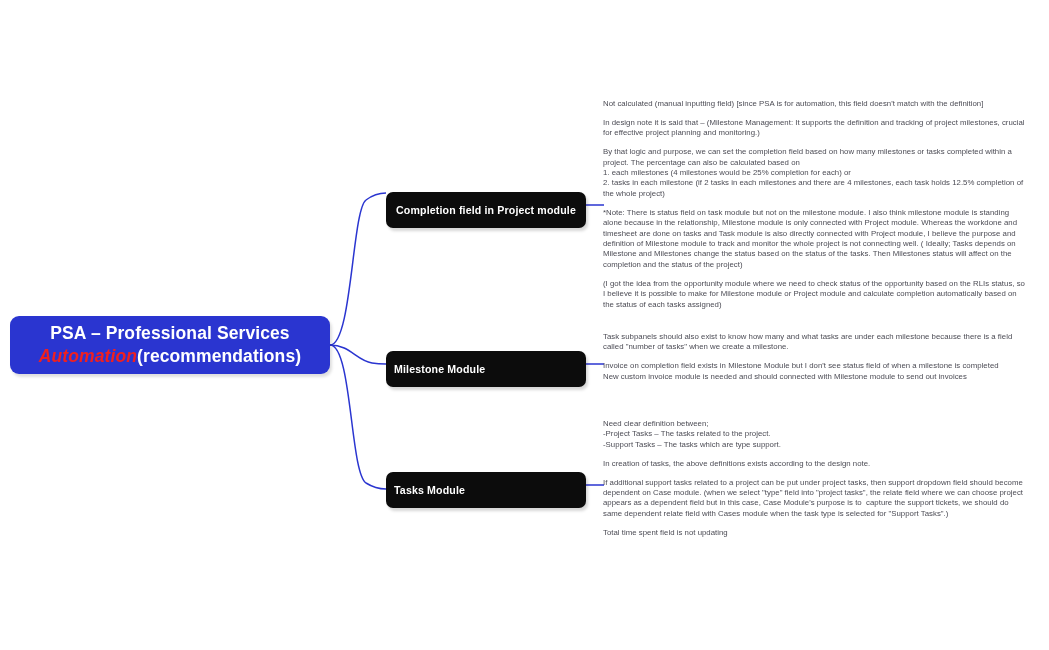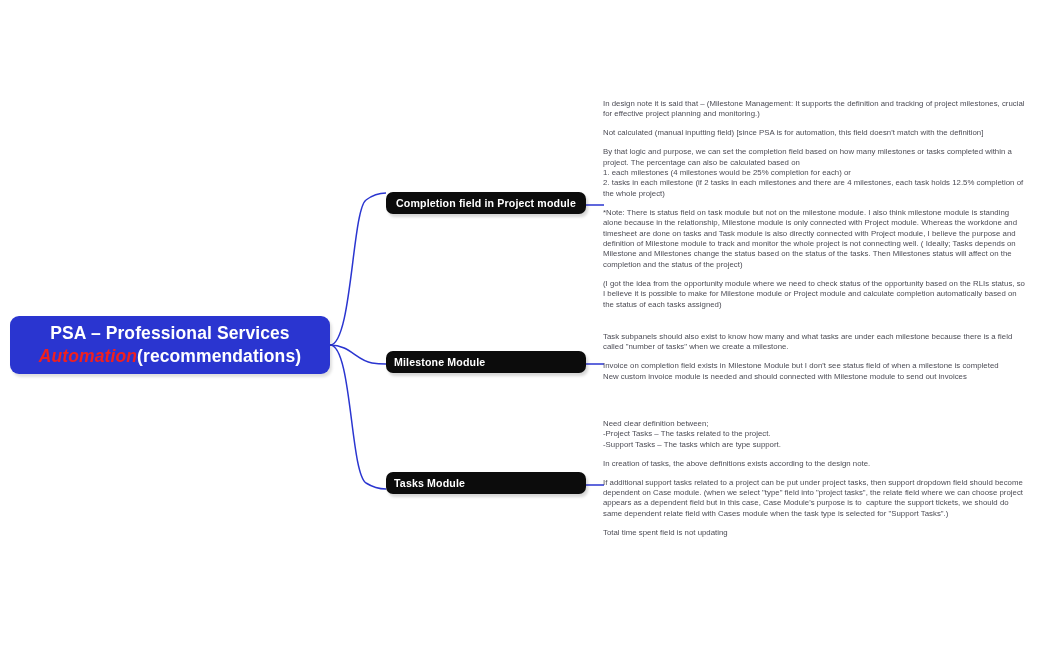--- a/index.html
+++ b/index.html
@@ -63,21 +63,21 @@
   .accent-word {
     color: #ef2020;
     font-style: italic;
   }
 
   
   .branch-node {
     position: absolute;
     left: 386px;
     width: 200px;
-    height: 22px;
+    height: 36px;
     background: #0c0c0c;
     border-radius: 7px;
     box-shadow: 2px 3px 3px rgba(0,0,0,0.16);
     display: flex;
     align-items: center;
     box-sizing: border-box;
   }
   .branch-label {
     color: #ffffff;
     font-size: 10.6px;
@@ -148,22 +148,22 @@
 
   <div class="branch-node left" id="branch-milestone">
     <span class="branch-label">Milestone Module</span>
   </div>
 
   <div class="branch-node left" id="branch-tasks">
     <span class="branch-label">Tasks Module</span>
   </div>
 
   <div class="notes-col" id="notes-completion">
+    <p class="note-para">Not calculated (manual inputting field) [since PSA is for automation, this field doesn't match with the definition]</p>
     <p class="note-para">In design note it is said that – (Milestone Management: It supports the definition and tracking of project milestones, crucial for effective project planning and monitoring.)</p>
-    <p class="note-para">Not calculated (manual inputting field) [since PSA is for automation, this field doesn't match with the definition]</p>
     <p class="note-para">By that logic and purpose, we can set the completion field based on how many milestones or tasks completed within a project. The percentage can also be calculated based on
 1. each milestones (4 milestones would be 25% completion for each) or
 2. tasks in each milestone (if 2 tasks in each milestones and there are 4 milestones, each task holds 12.5% completion of the whole project)</p>
     <p class="note-para">*Note: There is status field on task module but not on the milestone module. I also think milestone module is standing alone because in the relationship, Milestone module is only connected with Project module. Whereas the workdone and timesheet are done on tasks and Task module is also directly connected with Project module, I believe the purpose and definition of Milestone module to track and monitor the whole project is not connecting well. ( Ideally; Tasks depends on Milestone and Milestones change the status based on the status of the tasks. Then Milestones status will affect on the completion and the status of the project)</p>
     <p class="note-para">(I got the idea from the opportunity module where we need to check status of the opportunity based on the RLIs status, so I believe it is possible to make for Milestone module or Project module and calculate completion automatically based on the status of each tasks assigned)</p>
   </div>
 
   <div class="notes-col" id="notes-milestone">
     <p class="note-para">Task subpanels should also exist to know how many and what tasks are under each milestone because there is a field called "number of tasks" when we create a milestone.</p>
     <p class="note-para">Invoice on completion field exists in Milestone Module but I don't see status field of when a milestone is completed

